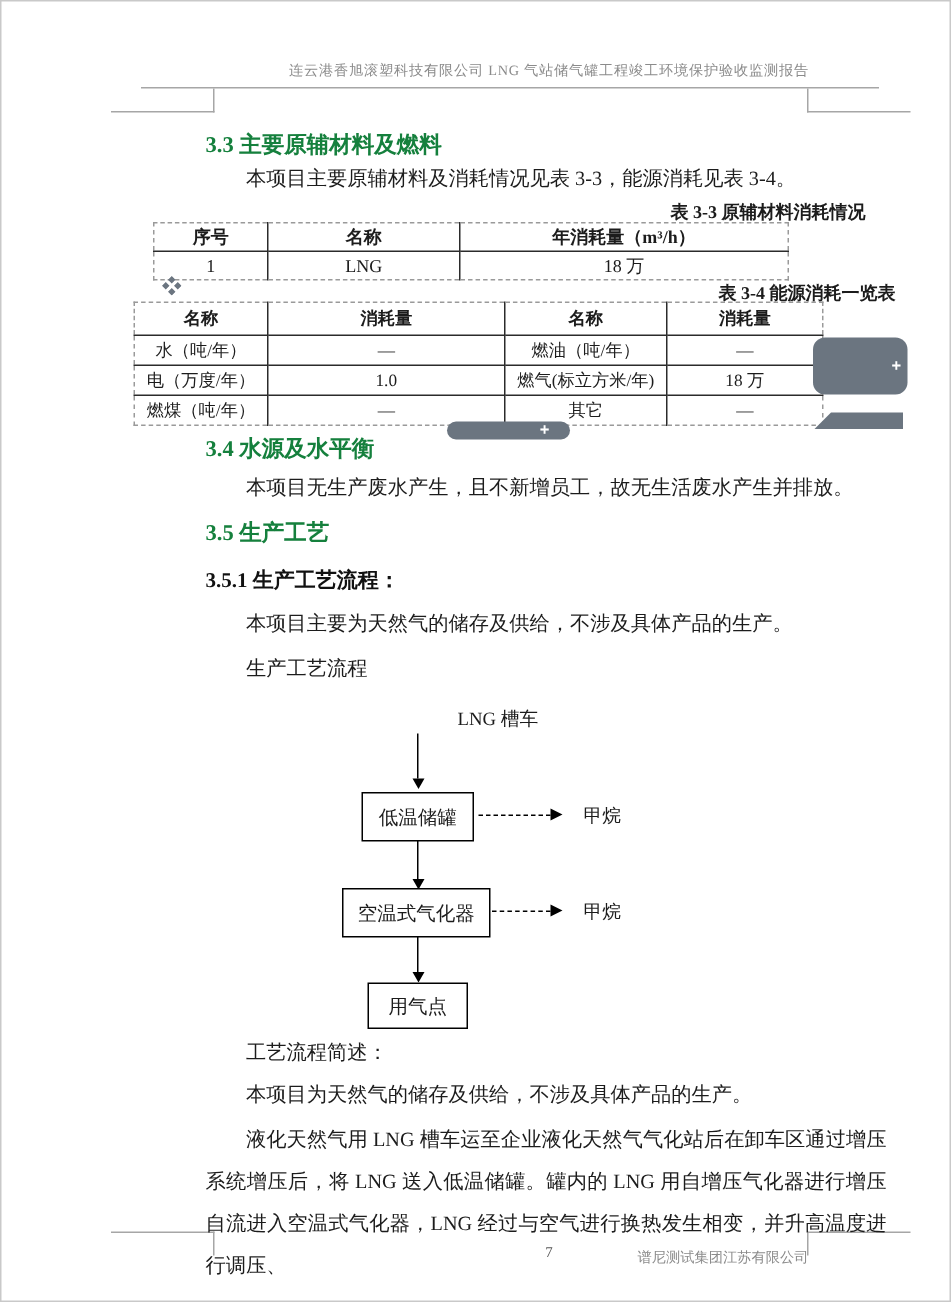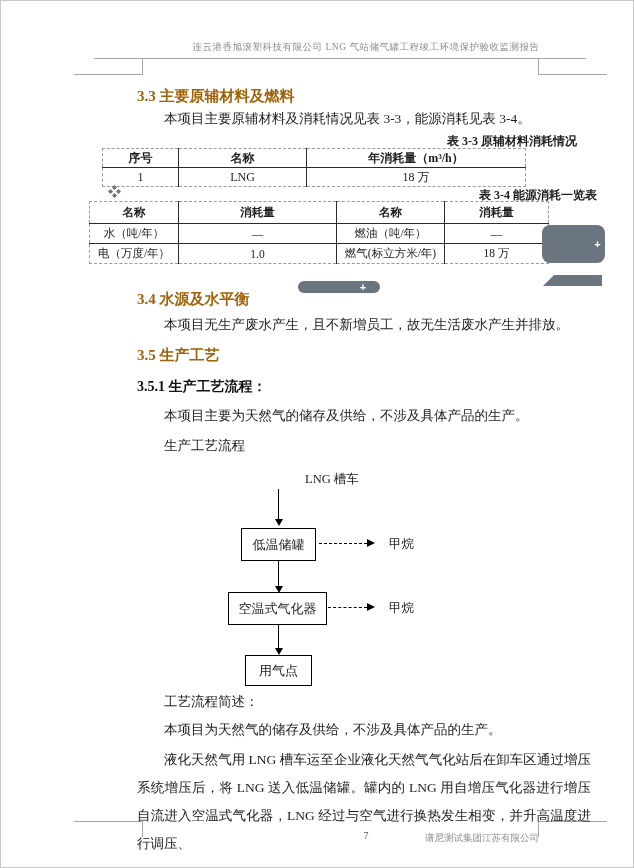--- a/index.html
+++ b/index.html
@@ -13,21 +13,21 @@
   #hdr{top:40px;left:0;width:634px;text-align:center;font-size:9.5px;color:#8b8b8b;letter-spacing:.5px;}
   #hdr-rule{top:57px;left:93px;width:444px;height:0;border-top:1px solid #a6a6a6;}
   .crop{width:20px;height:15px;}
   #crop-tl{left:73px;top:58px;border-right:1px solid #a6a6a6;border-bottom:1px solid #a6a6a6;}
   #crop-tr{left:537px;top:58px;border-left:1px solid #a6a6a6;border-bottom:1px solid #a6a6a6;}
   #crop-bl{left:73px;top:820px;border-right:1px solid #a6a6a6;border-top:1px solid #a6a6a6;}
   #crop-br{left:537px;top:820px;border-left:1px solid #a6a6a6;border-top:1px solid #a6a6a6;}
   #pg-num{left:0;top:829px;width:634px;text-align:center;font-size:10px;color:#555;}
   #ftr-co{right:94px;top:831px;font-size:9.5px;color:#8b8b8b;}
   
-  .h2{font-size:15px;font-weight:bold;color:#a16207;}
+  .h2{font-size:15px;font-weight:bold;color:#15803d;}
   .h3{font-size:14px;font-weight:bold;color:#111;}
   .para{font-size:13.5px;width:454px;line-height:17px;}
   .indent{text-indent:2em;}
   #h33{left:88px;top:86px;}
   #p33{left:88px;top:109px;}
   #cap33{left:88px;top:132px;width:440px;text-align:right;font-weight:bold;font-size:12px;}
   #h34{left:88px;top:289px;}
   #p34{left:88px;top:315px;}
   #h35{left:88px;top:345px;}
   #h351{left:88px;top:377px;}
@@ -136,20 +136,26 @@
       <td>—</td>
       <td>燃油（吨/年）</td>
       <td>—</td>
     </tr>
     <tr>
       <td>电（万度/年）</td>
       <td>1.0</td>
       <td>燃气(标立方米/年)</td>
       <td>18 万</td>
     </tr>
+    <tr>
+      <td>燃煤（吨/年）</td>
+      <td>—</td>
+      <td>其它</td>
+      <td>—</td>
+    </tr>
   </tbody>
     </table>
 
   <div class="abs" id="move-handle">
     <svg width="13" height="13" viewBox="0 0 13 13">
       <path d="M6.5 0 L9 2.5 L6.5 5 L4 2.5 Z M6.5 8 L9 10.5 L6.5 13 L4 10.5 Z M0 6.5 L2.5 4 L5 6.5 L2.5 9 Z M8 6.5 L10.5 4 L13 6.5 L10.5 9 Z" fill="#6b7580"></path>
     </svg>
   </div>
   <div class="abs pill" id="ins-col">
     <span class="plus">+</span>

